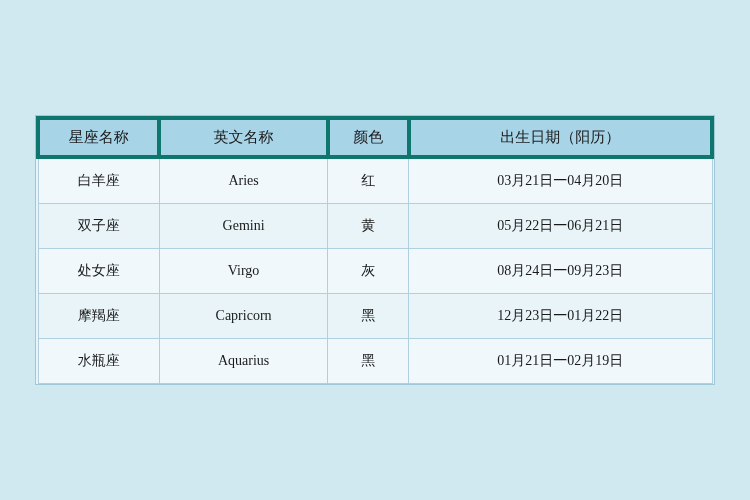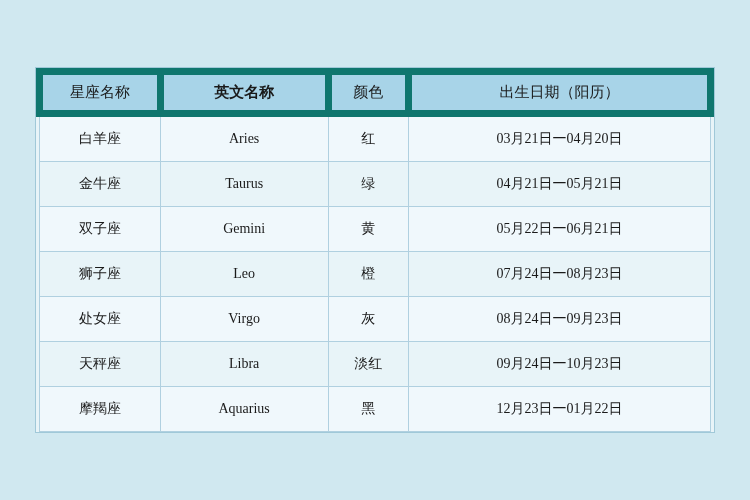--- a/index.html
+++ b/index.html
@@ -28,21 +28,21 @@
     table {
       width: 100%;
       border-collapse: collapse;
     }
 
     thead tr {
       background-color: #a8d4e8;
     }
 
     thead th {
-      border: 7px solid #0f766e;
+      border: 4px solid #0f766e;
       padding: 8px 12px;
       text-align: center;
       font-size: 15px;
       font-weight: normal;
       color: #1a1a1a;
     }
 
     tbody tr {
       background-color: #f0f8fc;
     }
@@ -53,21 +53,21 @@
 
     tbody td {
       border: 1px solid #b0d0e0;
       padding: 13px 12px;
       text-align: center;
       font-size: 14px;
       color: #1a1a1a;
     }
 
     .col-chinese { width: 18%; }
-    .col-english { width: 25%; font-weight: bold; }
+    .col-english { width: 25%; }
     .col-color   { width: 12%; text-align: center; }
     .col-date    { width: 45%; text-align: center; }
   </style>
 </head>
 <body>
 
 <div class="table-container">
   <table>
     <thead>
       <tr>
@@ -78,50 +78,38 @@
       </tr>
     </thead>
     <tbody id="table-body">
     <tr>
           <td>白羊座</td>
           <td>Aries</td>
           <td>红</td>
           <td>03月21日一04月20日</td>
         </tr>
         <tr>
-          <td>金牛座</td>
-          <td>Taurus</td>
-          <td>绿</td>
-          <td>04月21日一05月21日</td>
-        </tr>
-        <tr>
           <td>双子座</td>
           <td>Gemini</td>
           <td>黄</td>
           <td>05月22日一06月21日</td>
-        </tr>
-        <tr>
-          <td>狮子座</td>
-          <td>Leo</td>
-          <td>橙</td>
-          <td>07月24日一08月23日</td>
         </tr>
         <tr>
           <td>处女座</td>
           <td>Virgo</td>
           <td>灰</td>
           <td>08月24日一09月23日</td>
         </tr>
         <tr>
-          <td>天秤座</td>
-          <td>Libra</td>
-          <td>淡红</td>
-          <td>09月24日一10月23日</td>
+          <td>摩羯座</td>
+          <td>Capricorn</td>
+          <td>黑</td>
+          <td>12月23日一01月22日</td>
         </tr>
         <tr>
-          <td>摩羯座</td>
+          <td>水瓶座</td>
           <td>Aquarius</td>
           <td>黑</td>
-          <td>12月23日一01月22日</td>
+          <td>01月21日一02月19日</td>
         </tr>
       </tbody>
   </table>
 </div>
 
 </body></html>

